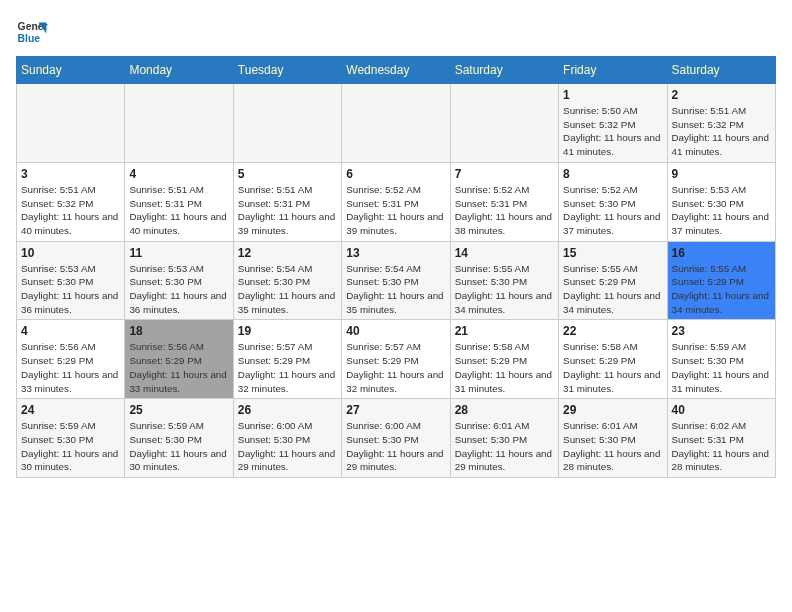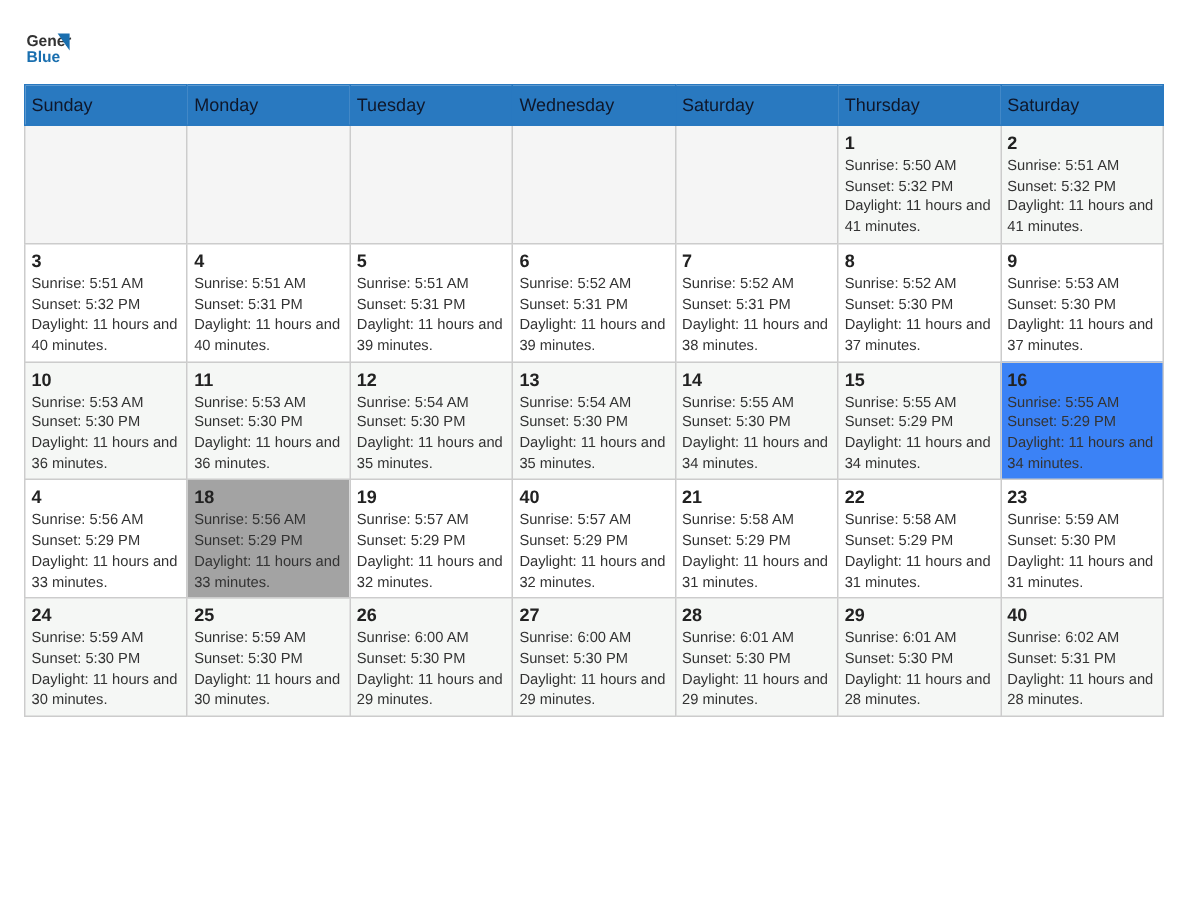--- a/index.html
+++ b/index.html
@@ -38,21 +38,21 @@
       color: #555;
     }
     .calendar {
       width: 100%;
       border-collapse: collapse;
       margin-top: 8px;
       font-size: 10.5px;
     }
     .calendar th {
       background-color: #2979c0;
-      color: #0f172a;
+      color: #fef9c3;
       padding: 6px 4px;
       text-align: left;
       font-weight: normal;
       font-size: 12px;
       border: 1px solid #2979c0;
     }
     .calendar td {
       border: 1px solid #ccc;
       vertical-align: top;
       padding: 4px 4px 3px 4px;
@@ -104,21 +104,21 @@
 </div>
 
 <table class="calendar">
   <thead>
     <tr>
     <th>Sunday</th>
         <th>Monday</th>
         <th>Tuesday</th>
         <th>Wednesday</th>
         <th>Saturday</th>
-        <th>Thursday</th>
+        <th>Friday</th>
         <th>Saturday</th>
       </tr>
   </thead>
   <tbody id="calendar-body">
   <tr>
         <td class="empty-cell" style="background: rgb(245, 247, 245);"></td>
         <td class="empty-cell" style="background: rgb(245, 247, 245);"></td>
         <td class="empty-cell" style="background: rgb(245, 247, 245);"></td>
         <td class="empty-cell" style="background: rgb(245, 247, 245);"></td>
         <td class="empty-cell" style="background: rgb(245, 247, 245);"></td>

